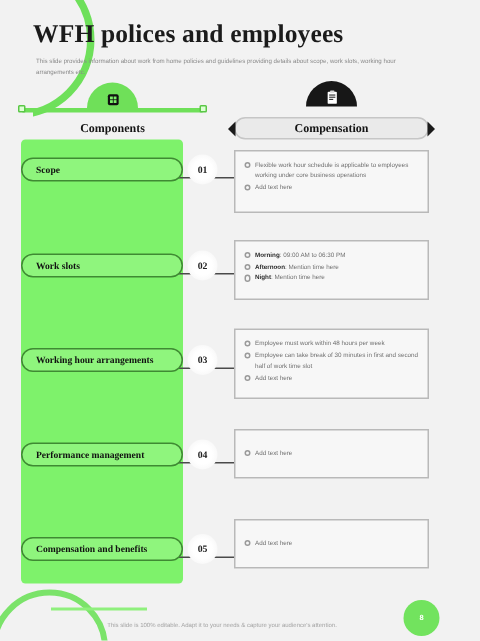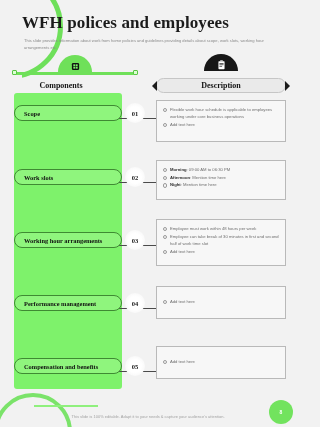--- a/index.html
+++ b/index.html
@@ -73,21 +73,21 @@
     border-radius:8px;
     display:flex;
     align-items:center;
     justify-content:center;
     font-family:"Liberation Serif", serif;
     font-weight:bold;
     font-size:8px;
     color:#141414;
   }
   .col-head.components {
-    left:0; top:22px; width:122px;
+    left:14px; top:22px; width:122px;
     background:#f2f2f2;
     border:none;
   }
   .col-head.description {
     left:156px; top:22px; width:130px;
     background:#eaeaea;
     border:1px solid #c6c6c6;
   }
   .col-head.description:before,
   .col-head.description:after {
@@ -289,21 +289,21 @@
 
   <div class="badge desc">
     <svg width="9" height="10" viewBox="0 0 10 11">
         <rect x="1.6" y="1.2" width="6.8" height="9" rx="0.7" fill="#ffffff"></rect>
         <rect x="3.4" y="0.3" width="3.2" height="1.6" rx="0.5" fill="#d8d8d8"></rect>
         <rect x="2.7" y="3.3" width="4.6" height="0.75" fill="#171717"></rect>
         <rect x="2.7" y="4.9" width="4.6" height="0.75" fill="#171717"></rect>
         <rect x="2.7" y="6.5" width="3" height="0.75" fill="#171717"></rect>
       </svg>
   </div>
-  <div class="col-head description">Description</div>
+  <div class="col-head description">Compensation</div>
 
   <div class="green-panel"></div>
 
   <div class="comp-row" style="top:49px;">
     <div class="connector">
         <span class="dot"></span>
       </div>
     <div class="comp-pill">Scope</div>
     <div class="comp-num">01</div>
   </div>

